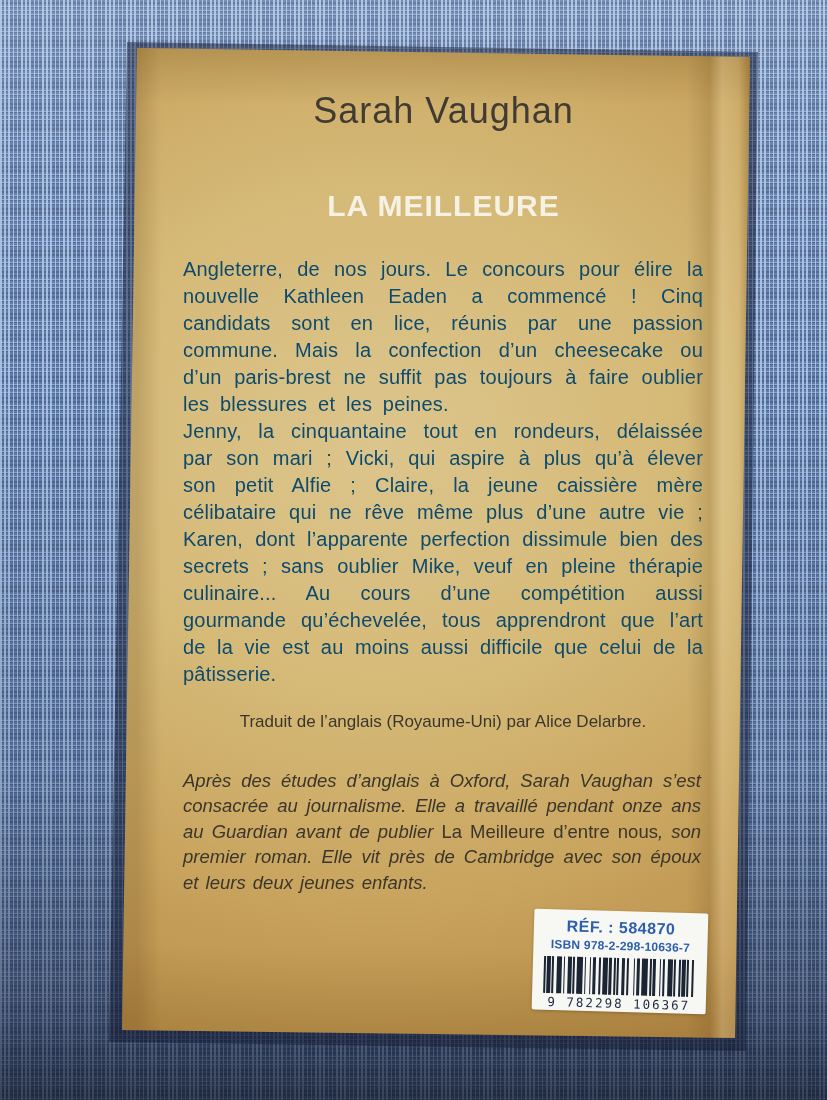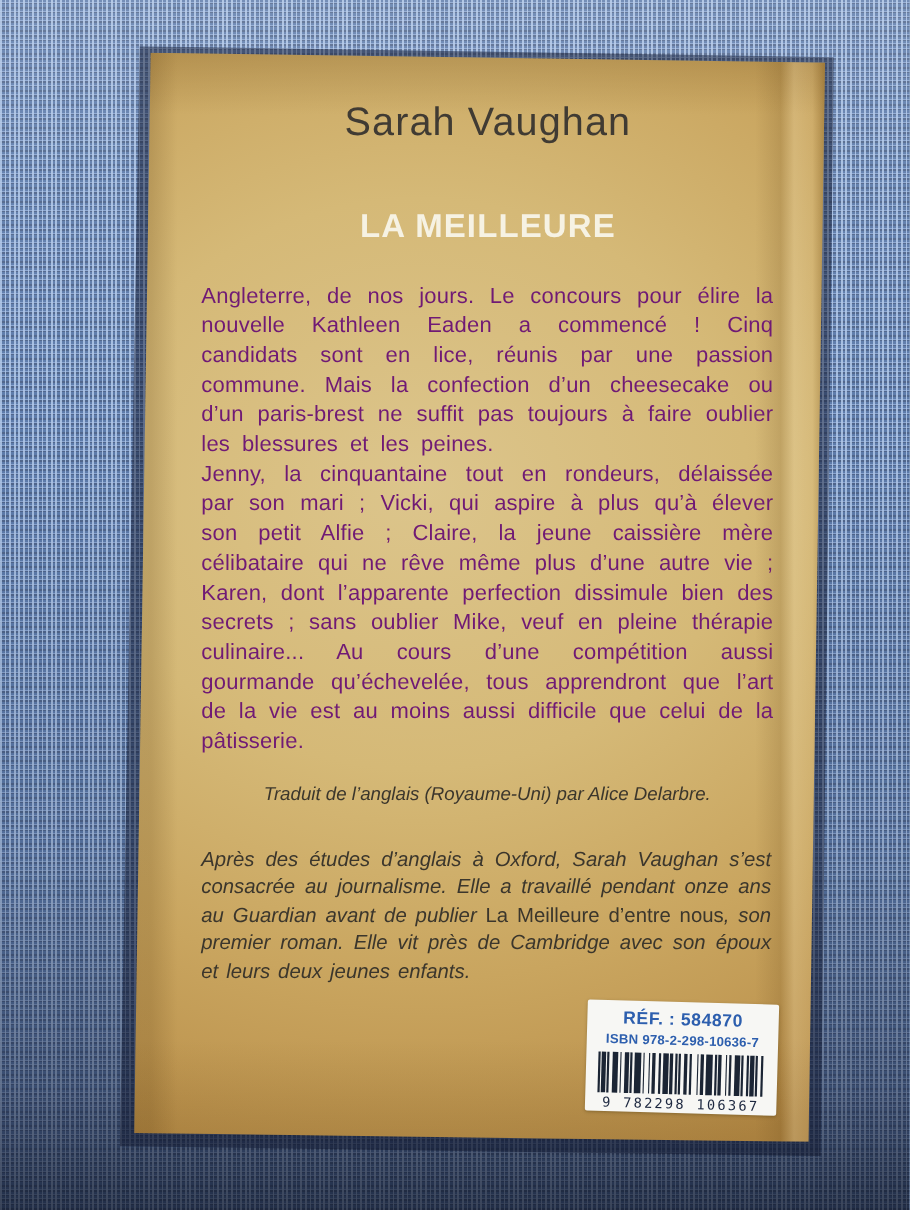--- a/index.html
+++ b/index.html
@@ -48,27 +48,27 @@
     text-align:center;font-size:36px;letter-spacing:1px;
     color:#403b33;font-weight:400;
   }
   .title{
     position:absolute;left:137px;top:148px;width:613px;
     text-align:center;font-size:30px;line-height:46px;
     font-weight:bold;letter-spacing:1px;color:#f6f2e3;margin-top:35px;
   }
   .synopsis{
     position:absolute;left:183px;top:256px;width:520px;
-    font-size:20px;line-height:27px;color:#701a75;
+    font-size:20px;line-height:27px;color:#0c4a6e;
     text-align:justify;word-spacing:5px;letter-spacing:0.2px;
   }
   .synopsis p{margin:0;}
   .translator{
     position:absolute;left:183px;top:712px;width:520px;
-    text-align:center;font-style:italic;font-size:17px;color:#3b362c;
+    text-align:center;font-size:17px;color:#3b362c;
   }
   .bio{
     position:absolute;left:183px;top:768px;width:518px;
     font-style:italic;font-size:18.5px;line-height:25.4px;color:#3b362c;
     text-align:justify;word-spacing:2px;
   }
   .bio .roman{font-style:normal;margin-top:28px;}
   .credit{
     position:absolute;left:200px;top:980px;
     font-family:"Liberation Serif", serif;font-size:15px;line-height:19px;

